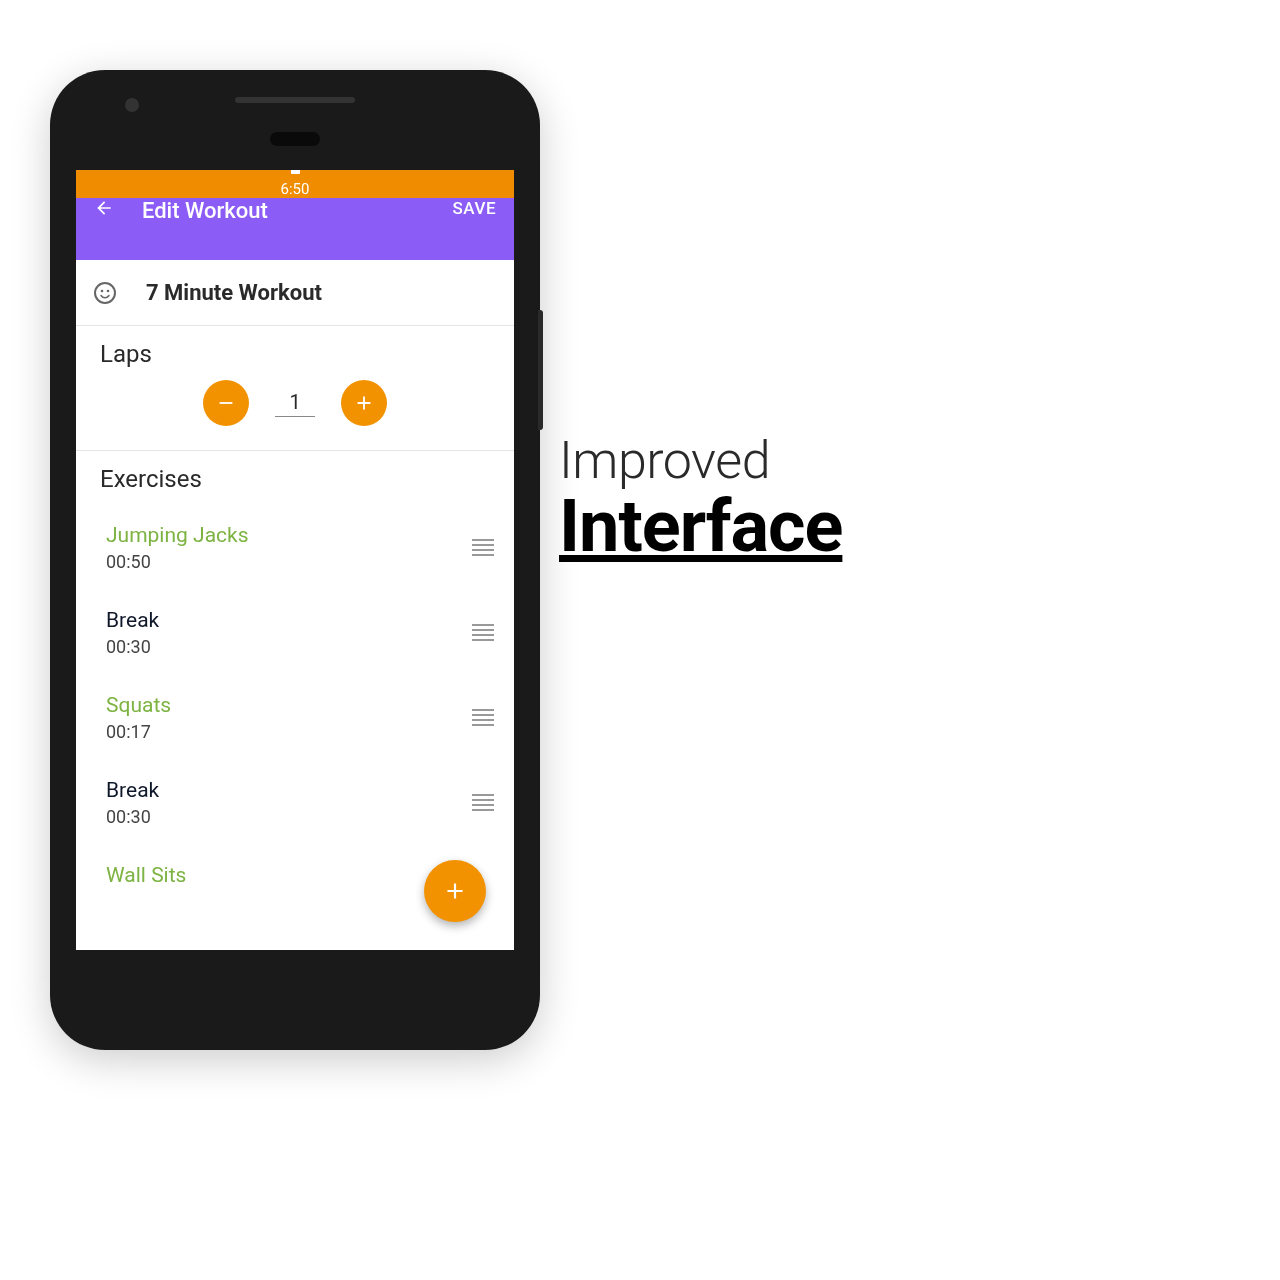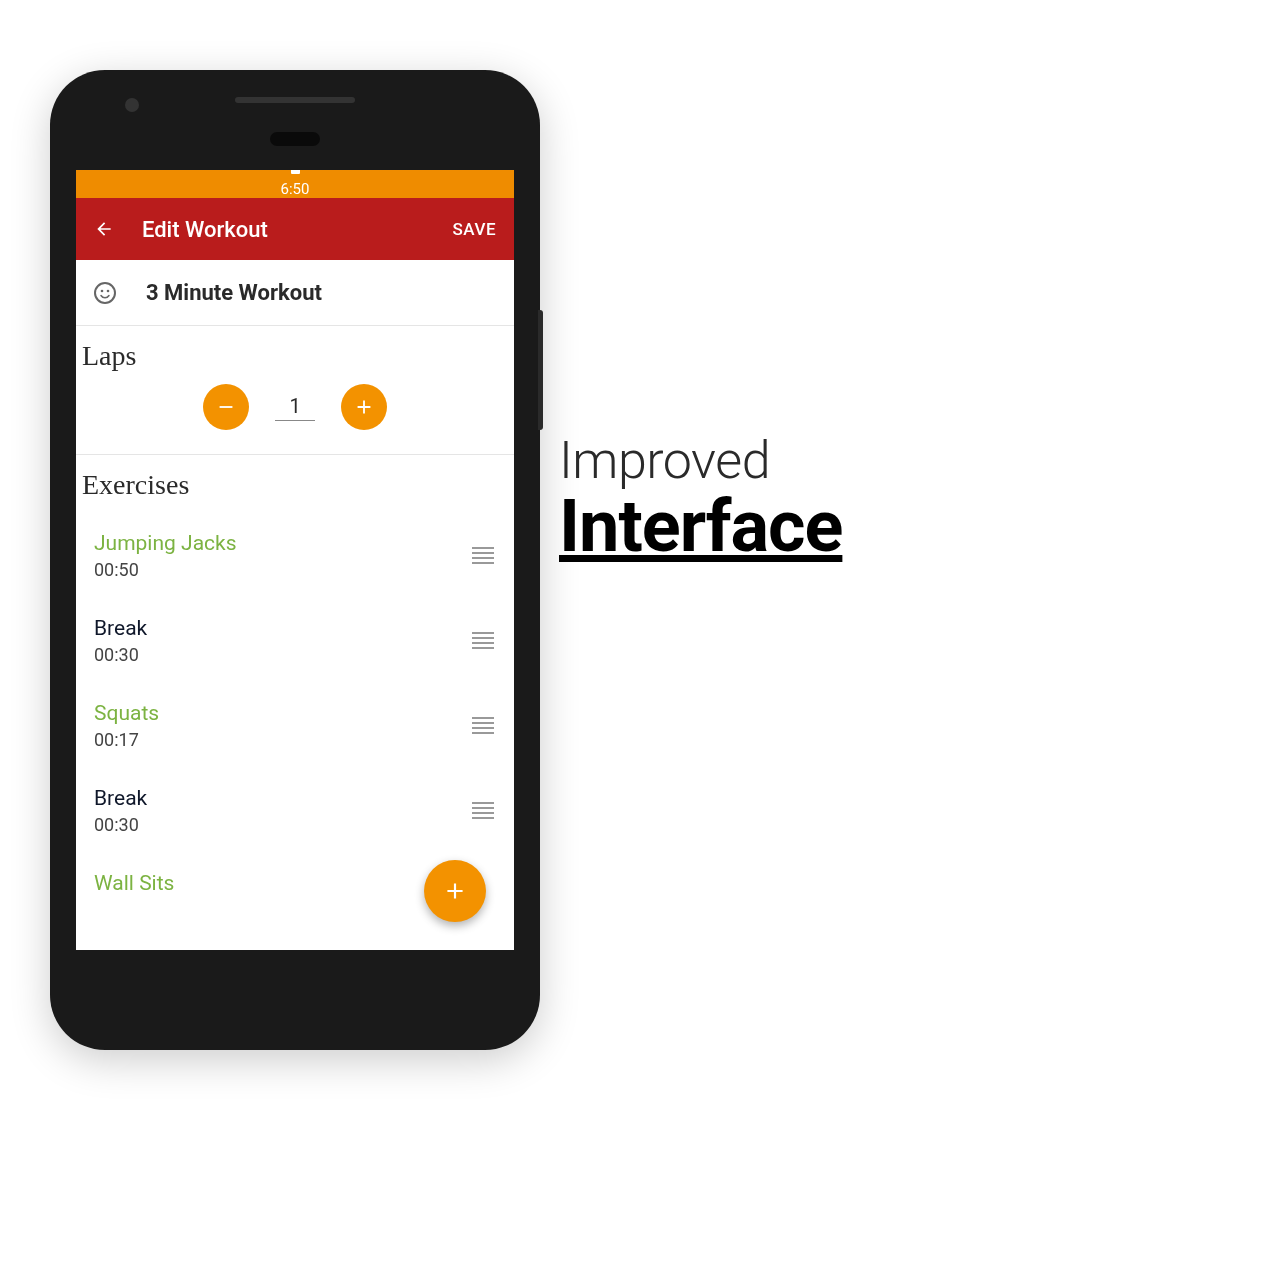--- a/index.html
+++ b/index.html
@@ -75,24 +75,23 @@
       padding: 0 14px;
       color: #fff;
       font-size: 15px;
       gap: 6px;
       flex-direction: column;
     }
     .status-bar .signal-icons { display: flex; gap: 4px; align-items: center; }
 
     
     .app-bar {
-      background: #b91c1c;
+      background: #8b5cf6;
       height: 62px;
       display: flex;
-      align-items: center;
       padding: 0 18px;
       color: #fff;
       gap: 28px;
     }
     .app-bar .title { font-size: 22px; font-weight: 500; flex: 1; }
     .app-bar .save { font-size: 17px; font-weight: 500; letter-spacing: 0.5px; }
 
     
     .workout-title {
       display: flex;
@@ -101,21 +100,21 @@
       gap: 30px;
     }
     .workout-title .icon {
       width: 22px; height: 22px; border: 2px solid #666; border-radius: 50%;
       position: relative;
     }
     .workout-title .name { font-size: 22px; font-weight: 700; color: #2a2a2a; }
     .divider { height: 1px; background: #e5e5e5; }
 
     
-    .section-label { font-size: 28px; color: #2a2a2a; padding: 14px 6px 12px; font-family: Liberation Serif, serif; }
+    .section-label { font-size: 24px; color: #2a2a2a; padding: 14px 24px 12px; }
     .laps-controls {
       display: flex;
       justify-content: center;
       align-items: center;
       gap: 26px;
       padding-bottom: 24px;
     }
     .circle-btn {
       width: 46px; height: 46px; border-radius: 50%;
       background: #F39200;
@@ -131,21 +130,21 @@
       font-size: 20px;
       border: none;
       border-bottom: 1px solid #888;
       background: transparent;
       color: #2a2a2a;
       padding-bottom: 2px;
     }
 
     
     .exercise-item {
-      padding: 18px 18px 18px 18px;
+      padding: 18px 18px 18px 30px;
       display: flex;
       align-items: center;
     }
     .exercise-info { flex: 1; }
     .exercise-name { font-size: 21px; margin-bottom: 4px; }
     .exercise-name.green { color: #7CB342; }
     .exercise-name.blue { color: #0f172a; }
     .exercise-time { font-size: 18px; color: #444; }
     .drag-handle {
       width: 24px;
@@ -229,21 +228,21 @@
     </div>
 
     <div class="workout-title">
       <span class="icon">
         <svg width="22" height="22" viewBox="0 0 22 22" style="position:absolute;left:-2px;top:-2px;">
             <circle cx="8" cy="9" r="1.3" fill="#666"></circle>
             <circle cx="14" cy="9" r="1.3" fill="#666"></circle>
             <path d="M7 13.5c1 1.5 2.5 2.2 4 2.2s3-0.7 4-2.2" stroke="#666" stroke-width="1.5" fill="none" stroke-linecap="round"></path>
           </svg>
       </span>
-      <span class="name">3 Minute Workout</span>
+      <span class="name">7 Minute Workout</span>
     </div>
     <div class="divider"></div>
 
     <div class="section-label">Laps</div>
     <div class="laps-controls">
       <div class="circle-btn">
         <svg width="22" height="22" viewBox="0 0 24 24">
             <path fill="#fff" d="M19 13H5v-2h14v2z"></path>
           </svg>
       </div>

